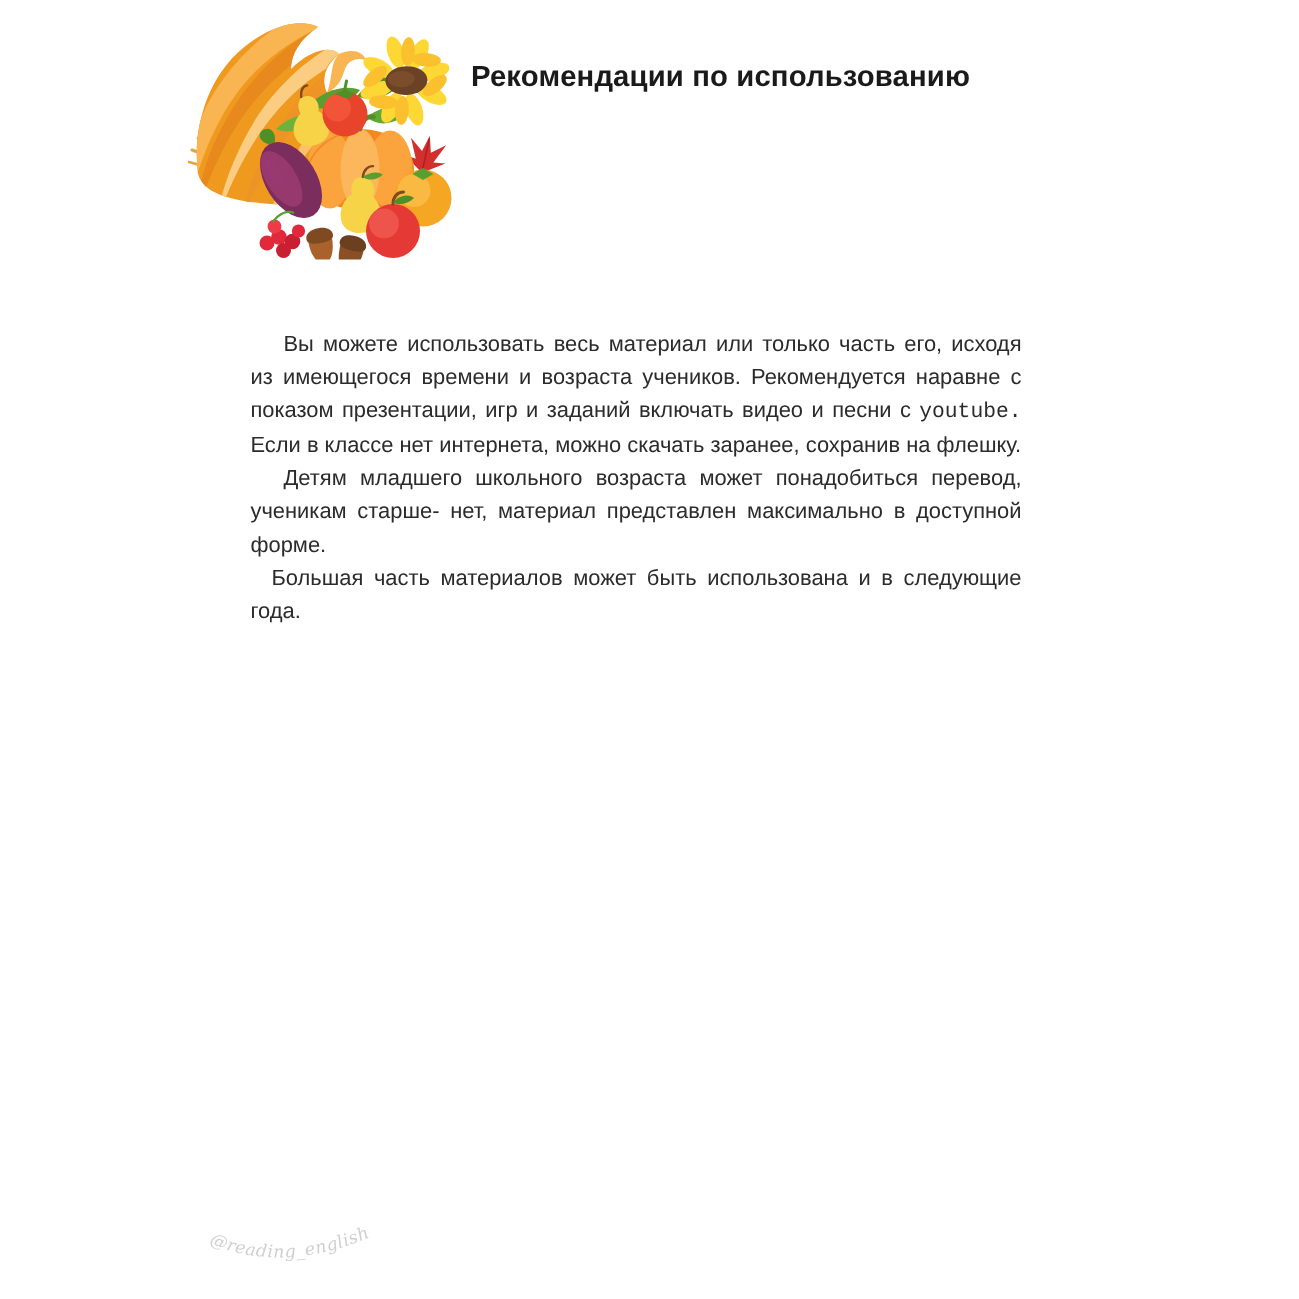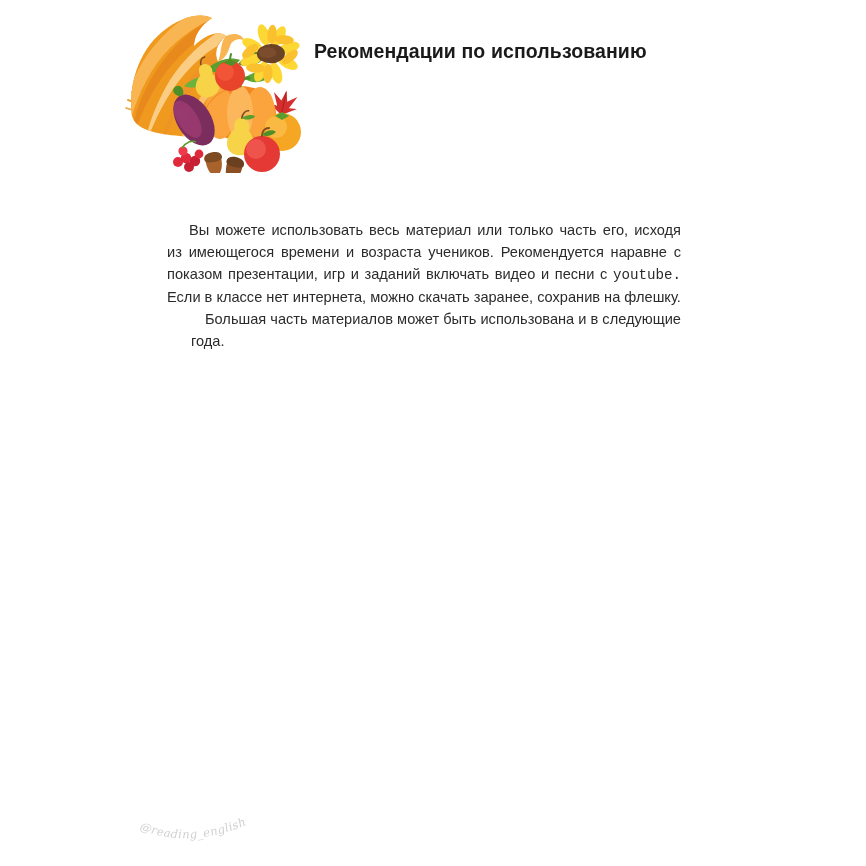--- a/index.html
+++ b/index.html
@@ -64,21 +64,21 @@
     margin: 0;
     font-family: "Liberation Sans", sans-serif;
     font-size: 14.6px;
     line-height: 22.1px;
     color: #2b2b2b;
     text-align: justify;
     text-indent: 22px;
     -webkit-hyphens: none;
     hyphens: none;
   }
-  .para.tight-indent { text-indent: 14px; margin-left: 24px; }
+  .para.tight-indent { text-indent: 14px; }
 
   .serif-word {
     font-family: Liberation Mono, monospace;
     font-size: 14.2px;
   }
 
   
   .watermark {
     position: absolute;
     left: 133px;
@@ -249,20 +249,21 @@
       </svg>
     </div>
 
     <div class="header-title">Рекомендации по использованию</div>
   </div>
 
   <div class="body-copy">
 
     <p class="para"><span>Вы можете использовать весь материал или только часть его, исходя из имеющегося времени и возраста учеников. Рекомендуется наравне с показом презентации, игр и заданий включать видео и песни с </span><span class="serif-word">youtube.</span><span> Если в классе нет интернета, можно скачать заранее, сохранив на флешку.</span></p>
 
+    <p class="para">Детям младшего школьного возраста может понадобиться перевод, ученикам старше- нет, материал представлен максимально в доступной форме.</p>
 
     <p class="para tight-indent">Большая часть материалов может быть использована и в следующие года.</p>
   </div>
 
   <div class="watermark">
     <svg viewBox="0 0 150 44" width="150" height="44" xmlns="http://www.w3.org/2000/svg">
       <defs>
         <path id="wmArc" d="M4,16 Q58,40 124,8" fill="none"></path>
       </defs>
       <text>

